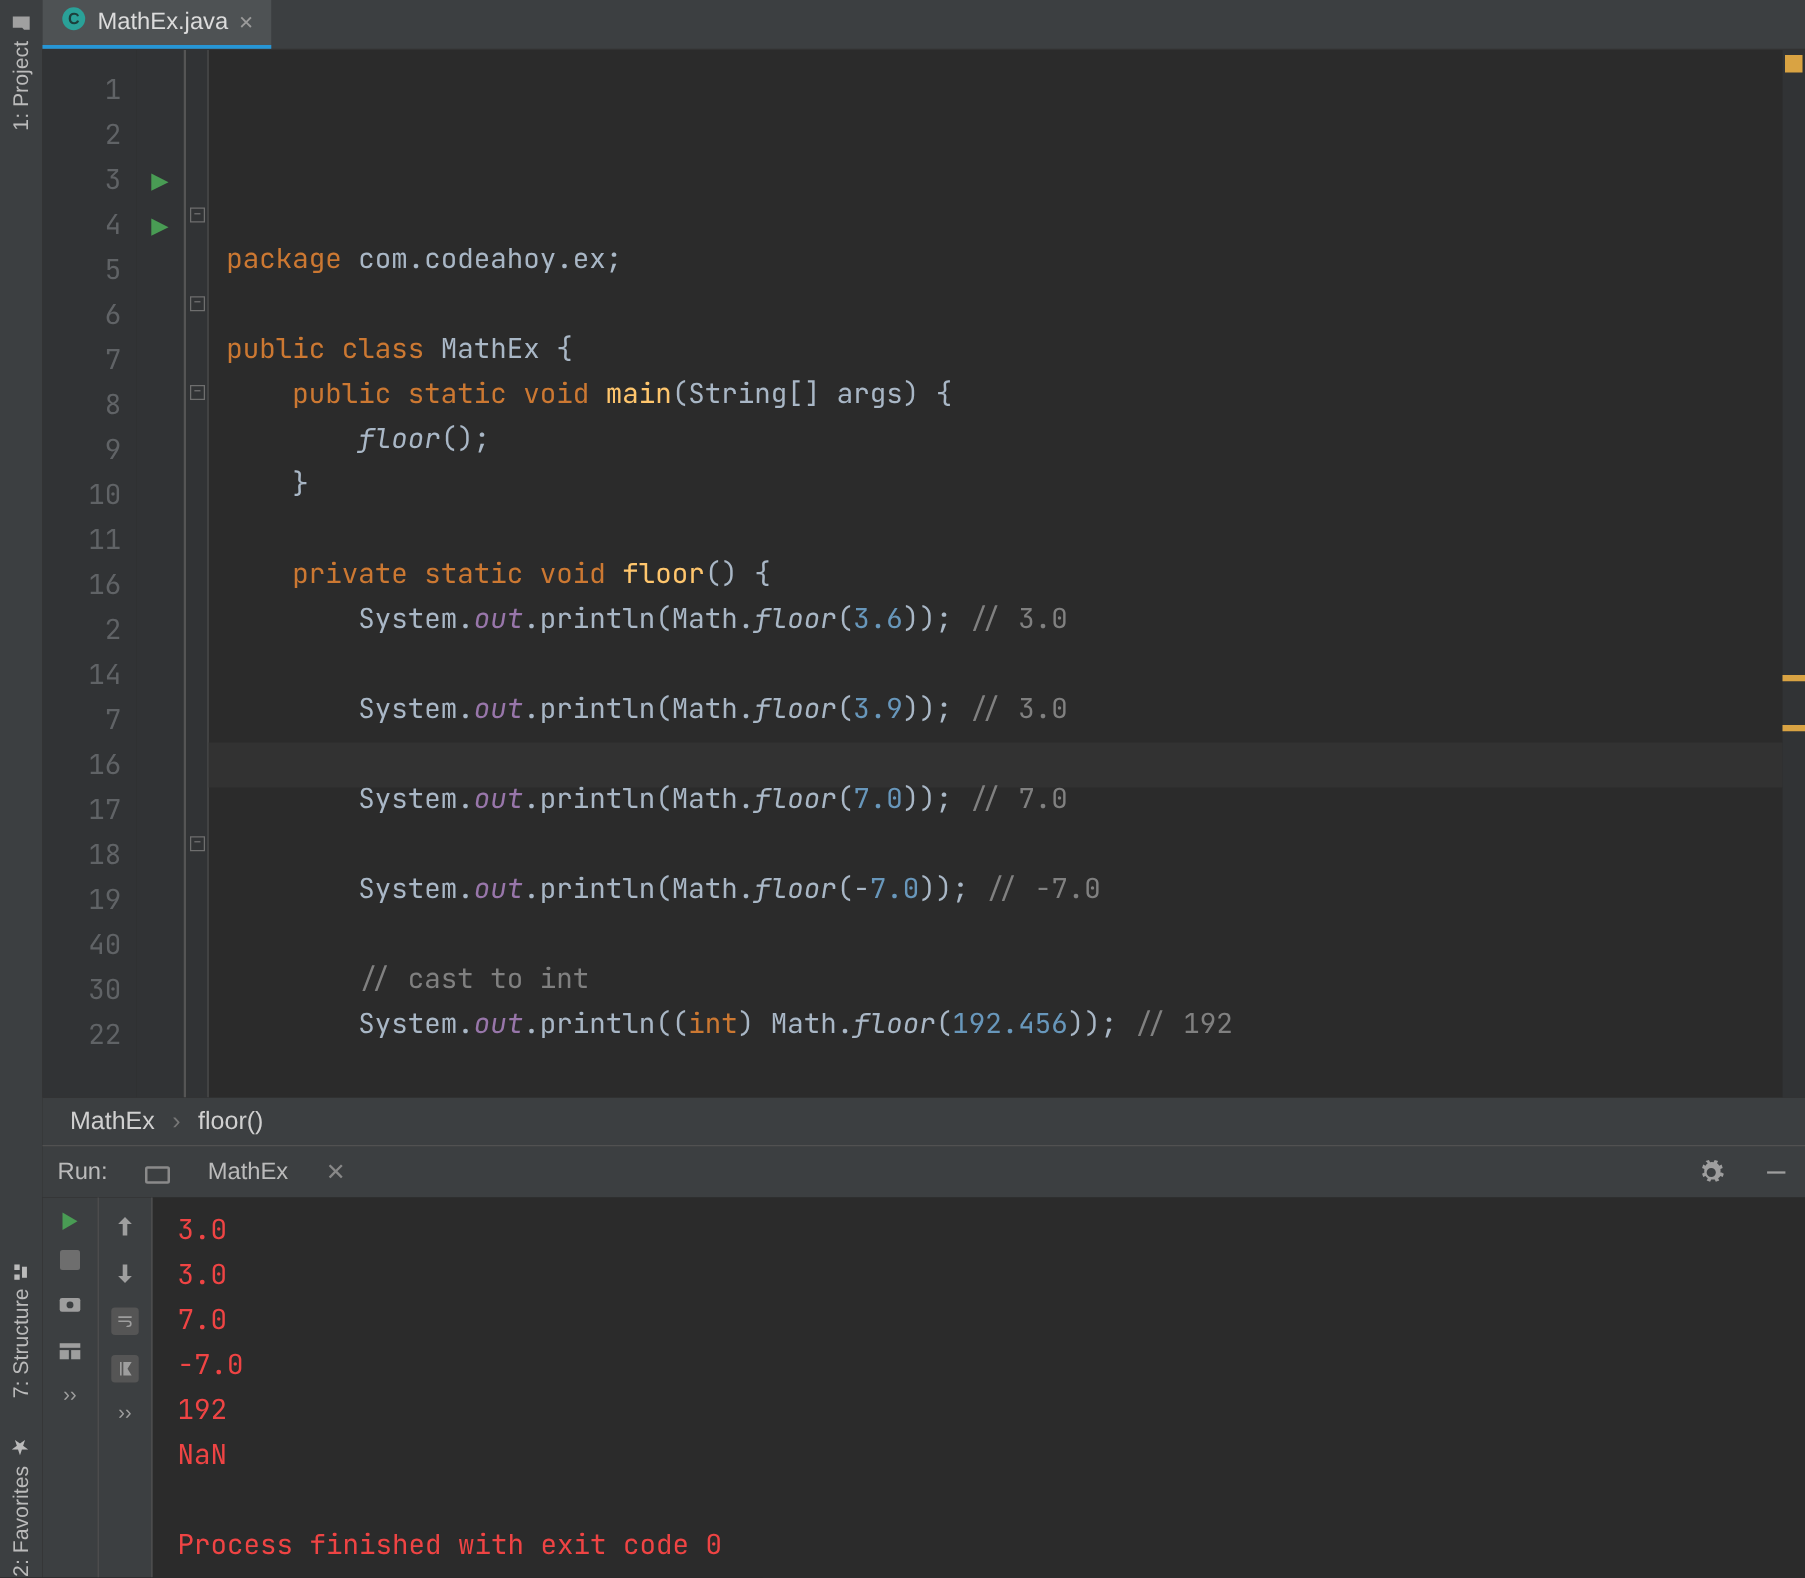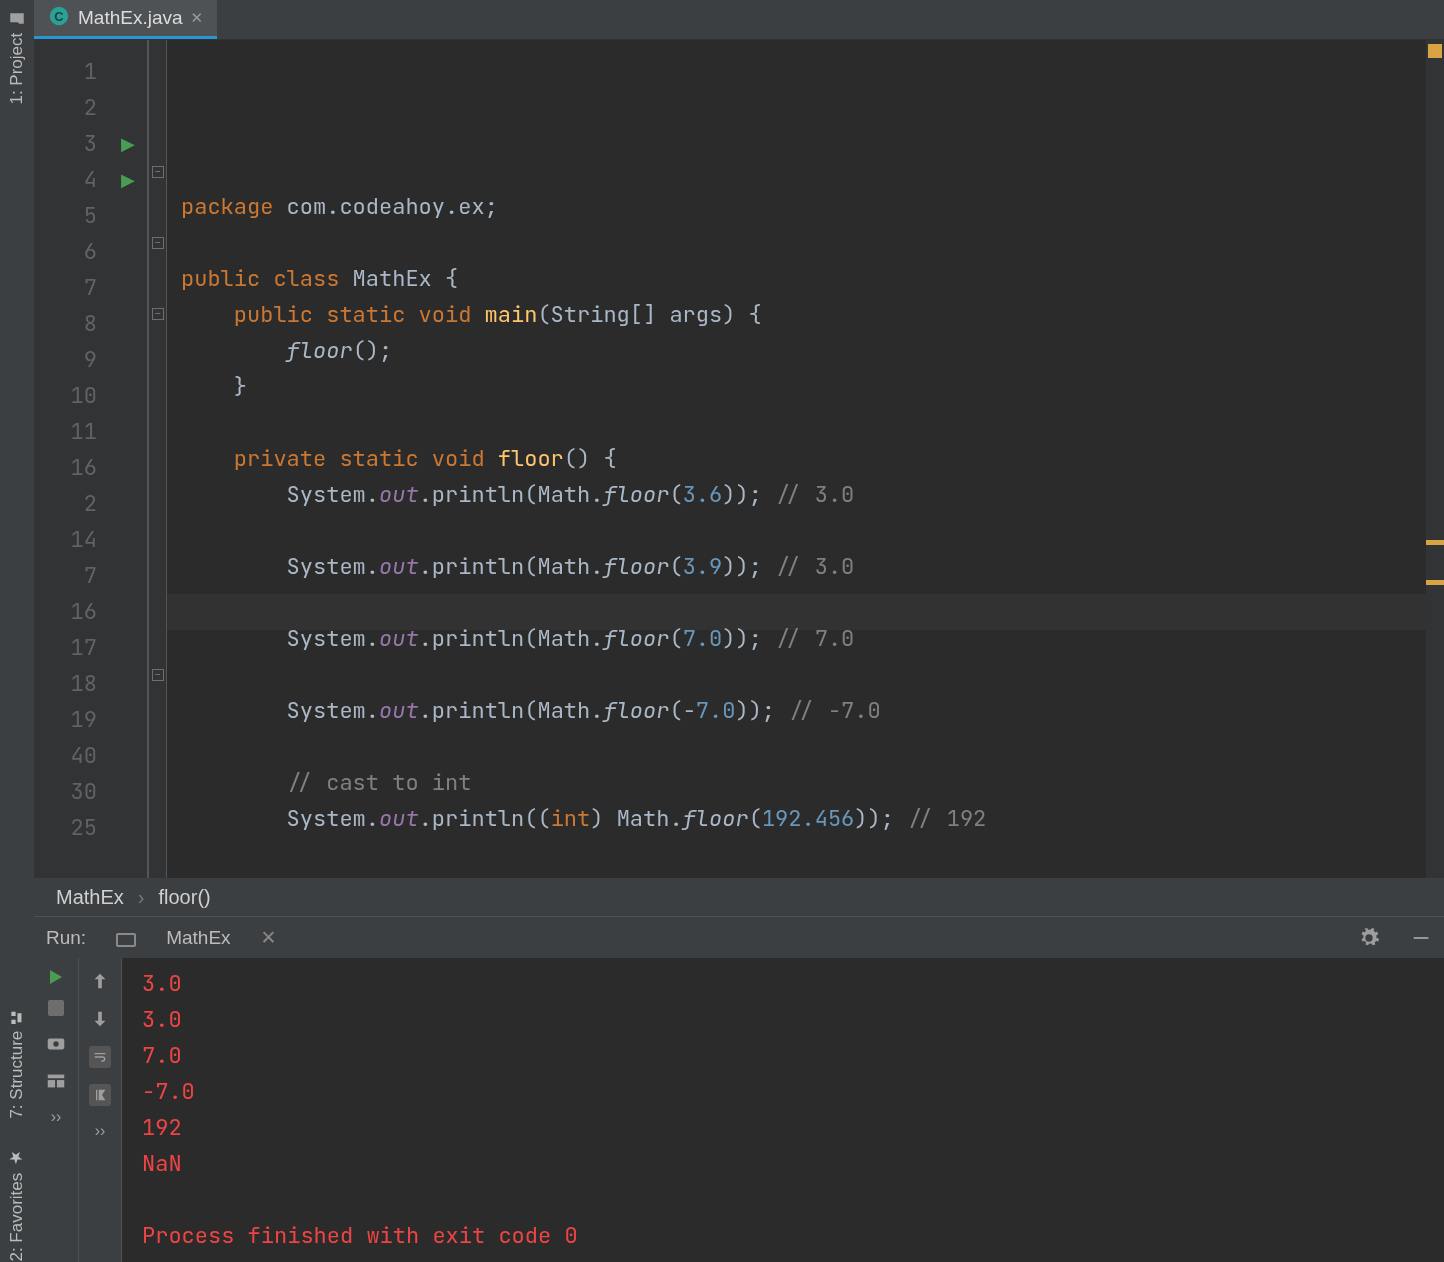--- a/index.html
+++ b/index.html
@@ -228,21 +228,21 @@
         <div>16</div>
         <div>2</div>
         <div>14</div>
         <div>7</div>
         <div>16</div>
         <div>17</div>
         <div>18</div>
         <div>19</div>
         <div>40</div>
         <div>30</div>
-        <div>25</div>
+        <div>22</div>
     </div>
     <div class="gutter-icons">
       <div>&nbsp;</div>
         <div>&nbsp;</div>
       <div>▶</div>
       <div>▶</div>
     </div>
     <div class="gutter-fold">
       <div class="fold-mark" style="top:126px">−</div>
       <div class="fold-mark" style="top:197px">−</div>

